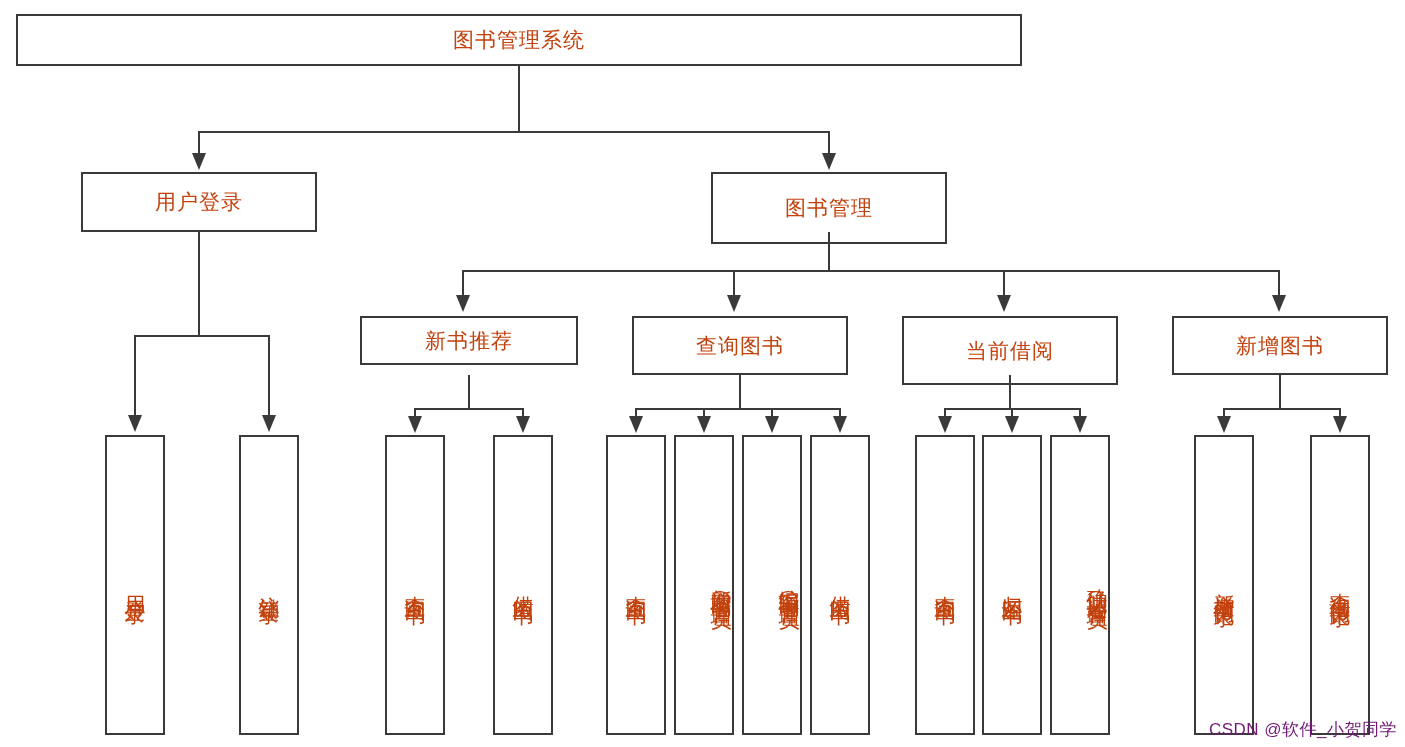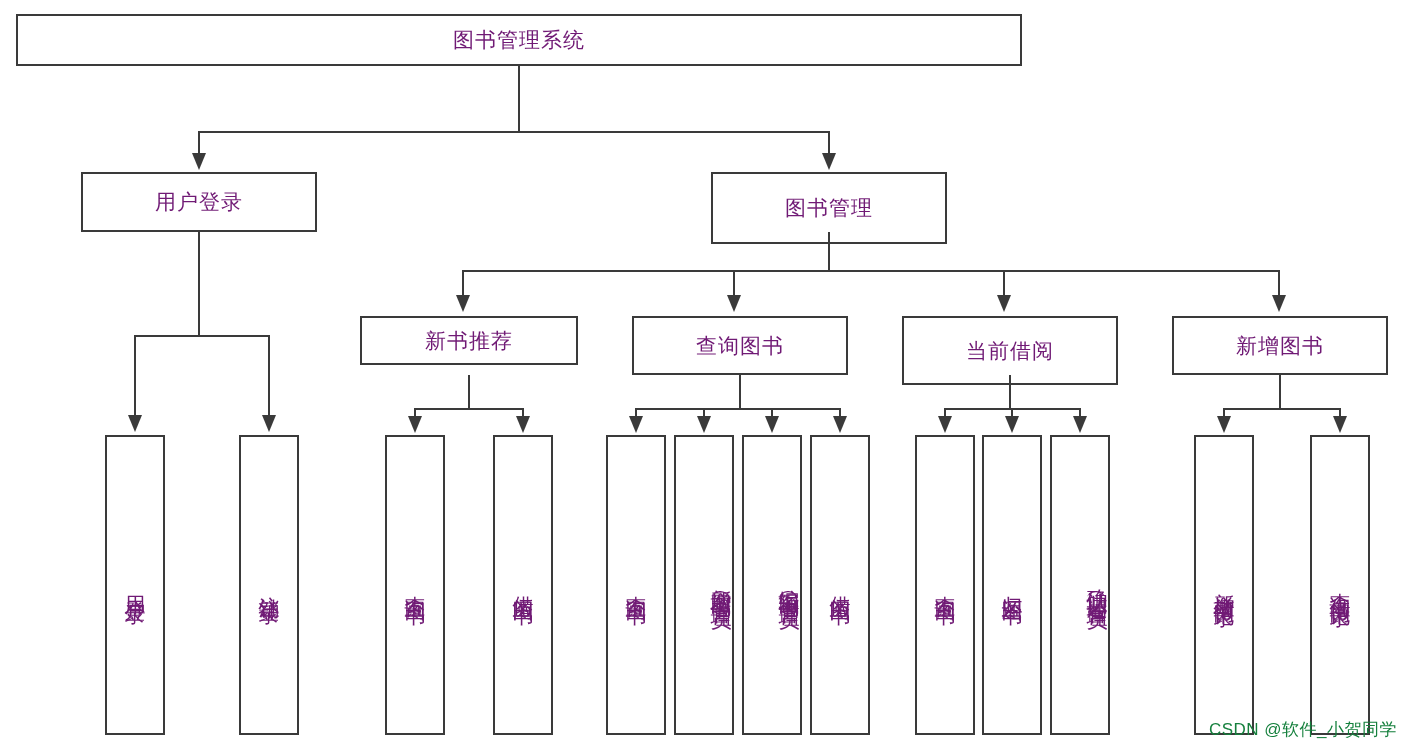--- a/index.html
+++ b/index.html
@@ -18,21 +18,21 @@
     overflow: hidden;
   }
   .node {
     position: absolute;
     box-sizing: border-box;
     border: 2px solid #3a3a3a;
     background: #ffffff;
     display: flex;
     align-items: center;
     justify-content: center;
-    color: #701a75;
+    color: #c2410c;
   }
   .node.horiz {
     font-size: 21px;
     letter-spacing: 1px;
   }
   .node.vert {
     writing-mode: vertical-rl;
     text-orientation: upright;
     font-size: 21px;
     letter-spacing: 3px;
@@ -63,21 +63,21 @@
     height: 0;
     border-left: 7px solid transparent;
     border-right: 7px solid transparent;
     border-top: 17px solid #3a3a3a;
   }
   #watermark {
     position: absolute;
     right: 8px;
     bottom: 6px;
     font-size: 17px;
-    color: #15803d;
+    color: #701a75;
     letter-spacing: 0.5px;
     white-space: nowrap;
   }
 </style>
 </head>
 <body>
 
 <div id="canvas">
 
   <div class="node horiz" style="left:16px; top:14px; width:1006px; height:52px;">

